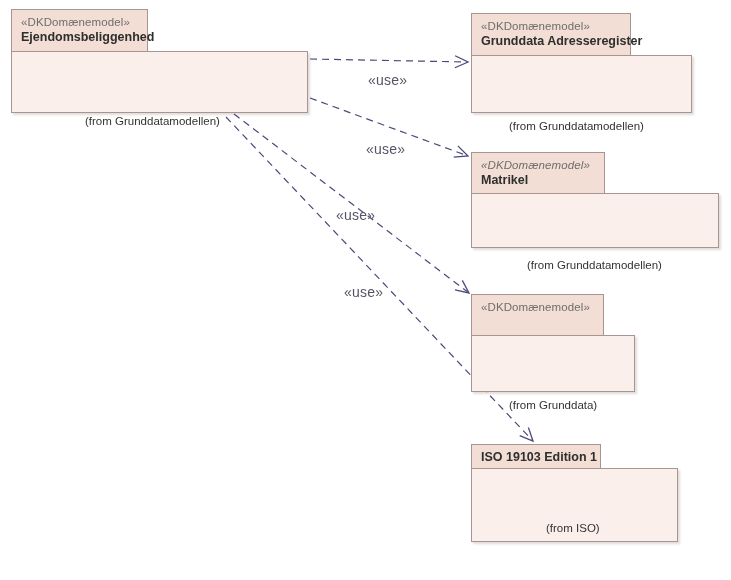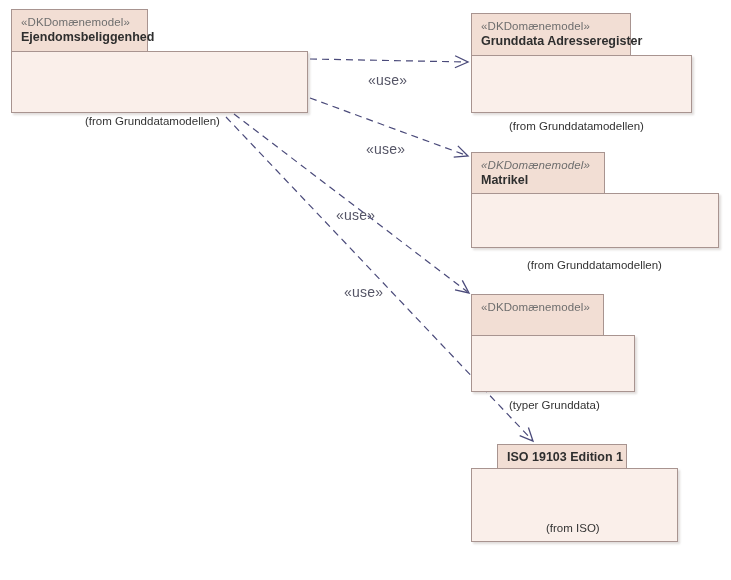--- a/index.html
+++ b/index.html
@@ -134,25 +134,25 @@
           <div class="stereotype italic">«DKDomænemodel»</div>
           <div class="pkg-name">Matrikel</div>
         </div>
         <div class="from-label" style="left: 527px; top: 259px;">(from Grunddatamodellen)</div>
       </div>
       <div class="pkg">
         <div class="pkg-body" style="left: 471px; top: 335px; width: 164px; height: 57px;"></div>
         <div class="pkg-tab" style="left: 471px; top: 294px; width: 133px; height: 41px;">
           <div class="stereotype">«DKDomænemodel»</div>
         </div>
-        <div class="from-label" style="left: 509px; top: 399px;">(typer Grunddata)</div>
+        <div class="from-label" style="left: 509px; top: 399px;">(from Grunddata)</div>
       </div>
       <div class="pkg">
         <div class="pkg-body" style="left: 471px; top: 468px; width: 207px; height: 74px;"></div>
-        <div class="pkg-tab" style="left: 497px; top: 444px; width: 130px; height: 24px;">
+        <div class="pkg-tab" style="left: 471px; top: 444px; width: 130px; height: 24px;">
           <div class="pkg-name only">ISO 19103 Edition 1</div>
         </div>
         <div class="from-label" style="left: 546px; top: 522px;">(from ISO)</div>
       </div>
     </div>
   <div id="labels-layer">
       <div class="use-label" style="left: 368px; top: 72px;">«use»</div>
       <div class="use-label" style="left: 366px; top: 141px;">«use»</div>
       <div class="use-label" style="left: 336px; top: 207px;">«use»</div>
       <div class="use-label" style="left: 344px; top: 284px;">«use»</div>

